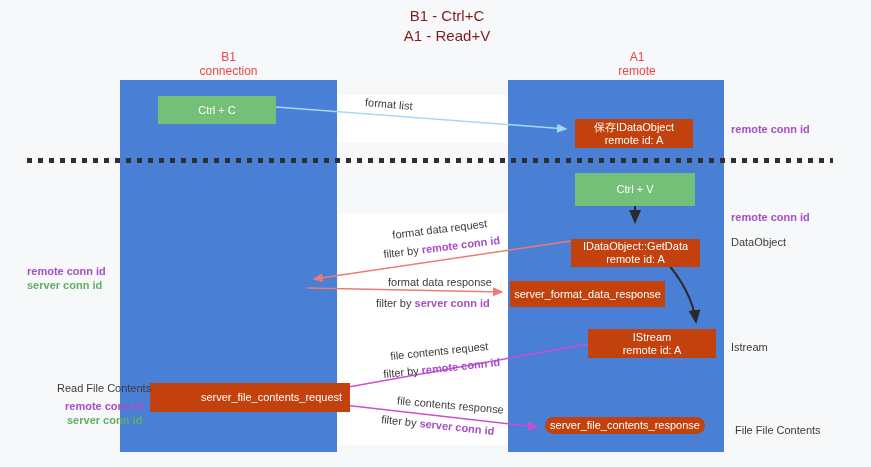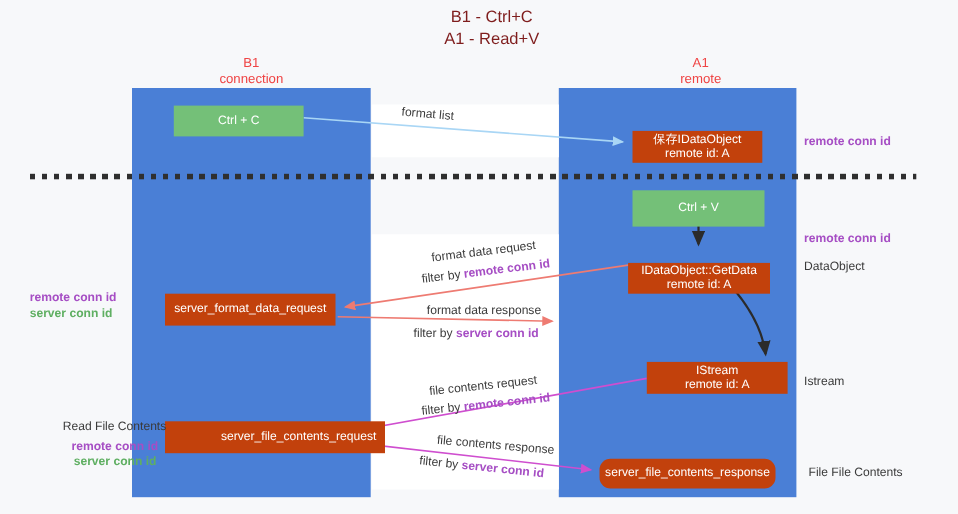--- a/index.html
+++ b/index.html
@@ -81,31 +81,31 @@
     <div>保存IDataObject</div>
     <div>remote id: A</div>
   </div>
   <div class="abs node green" style="left:575px;top:173px;width:120px;height:33px;">
     <div>Ctrl + V</div>
   </div>
   <div class="abs node orange" style="left:571px;top:228px;width:129px;height:28px;margin-top:11px;">
     <div>IDataObject::GetData</div>
     <div>remote id: A</div>
   </div>
-  <div class="abs node orange" style="left:150px;top:267px;width:155px;height:29px;">
-    <div>server_format_data_request</div>
+  <div class="abs node orange" style="left:510px;top:281px;width:155px;height:26px;">
+    <div>server_format_data_response</div>
   </div>
   <div class="abs node orange" style="left:588px;top:329px;width:128px;height:29px;">
     <div>IStream</div>
     <div>remote id: A</div>
   </div>
   <div class="abs node orange" style="left:150px;top:383px;width:157px;height:29px;padding-left:43px;">
     <div>server_file_contents_request</div>
   </div>
-  <div class="abs node orange" style="left:545px;top:417px;width:160px;height:27px;border-radius:10px;">
+  <div class="abs node orange" style="left:545px;top:417px;width:160px;height:17px;border-radius:10px;">
     <div>server_file_contents_response</div>
   </div>
 
   <div class="abs elabel" style="left:365px;top:98px;transform:rotate(5deg);">format list</div>
 
   <div class="abs elabel" style="left:392px;top:223px;transform:rotate(-7deg);">format data request</div>
   <div class="abs elabel" style="left:383px;top:241px;transform:rotate(-7deg);">
     <span>filter by </span><span class="purple">remote conn id</span>
   </div>
 

